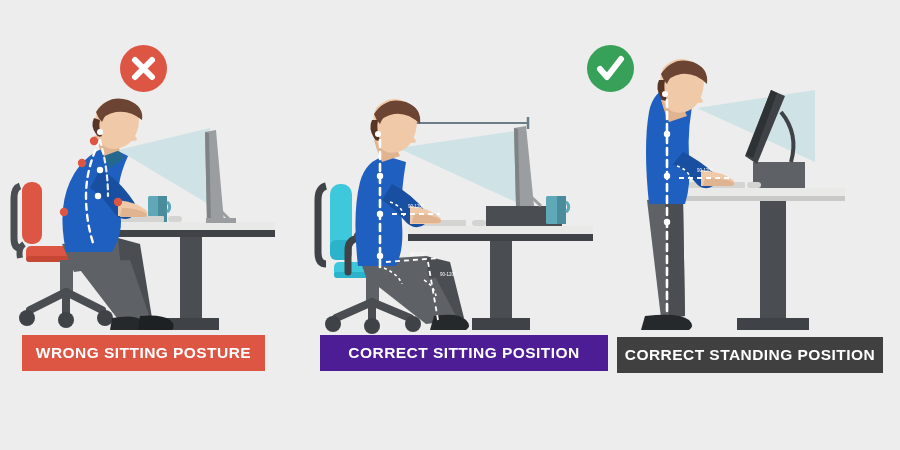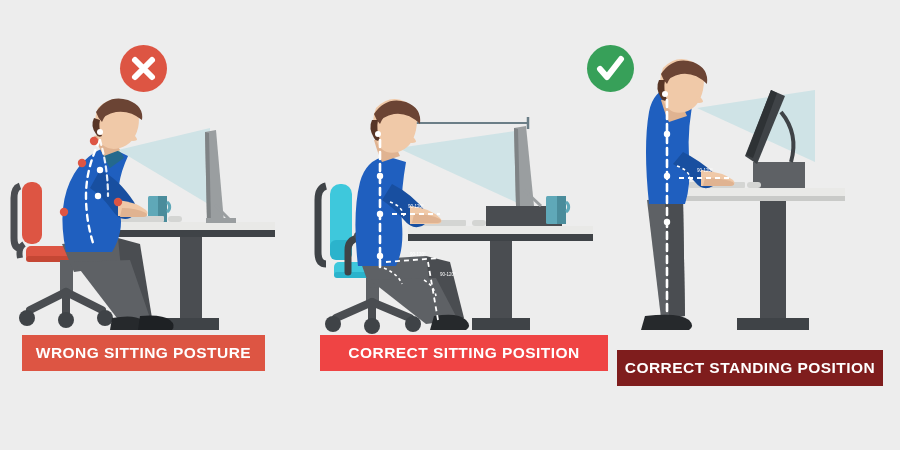--- a/index.html
+++ b/index.html
@@ -22,22 +22,22 @@
     display:flex;align-items:center;justify-content:center;
     color:#FFFFFF;
     font-weight:bold;
     font-size:15.5px;
     letter-spacing:.45px;
     white-space:nowrap;
     box-sizing:border-box;
     text-align:center;
   }
   #label-wrong{left:22px;top:335px;width:243px;height:36px;background:#DD5543;}
-  #label-sitting{left:320px;top:335px;width:288px;height:36px;background:#ef4444;}
-  #label-standing{left:617px;top:350px;width:266px;height:36px;background:#7f1d1d;}
+  #label-sitting{left:320px;top:335px;width:288px;height:36px;background:#4c1d95;}
+  #label-standing{left:617px;top:337px;width:266px;height:36px;background:#404040;}
   svg{display:block;}
 </style>
 </head>
 <body>
 
 <div id="stage">
 
   <div class="panel" id="panel-wrong">
     <svg width="300" height="450" viewBox="0 0 300 450">
 

